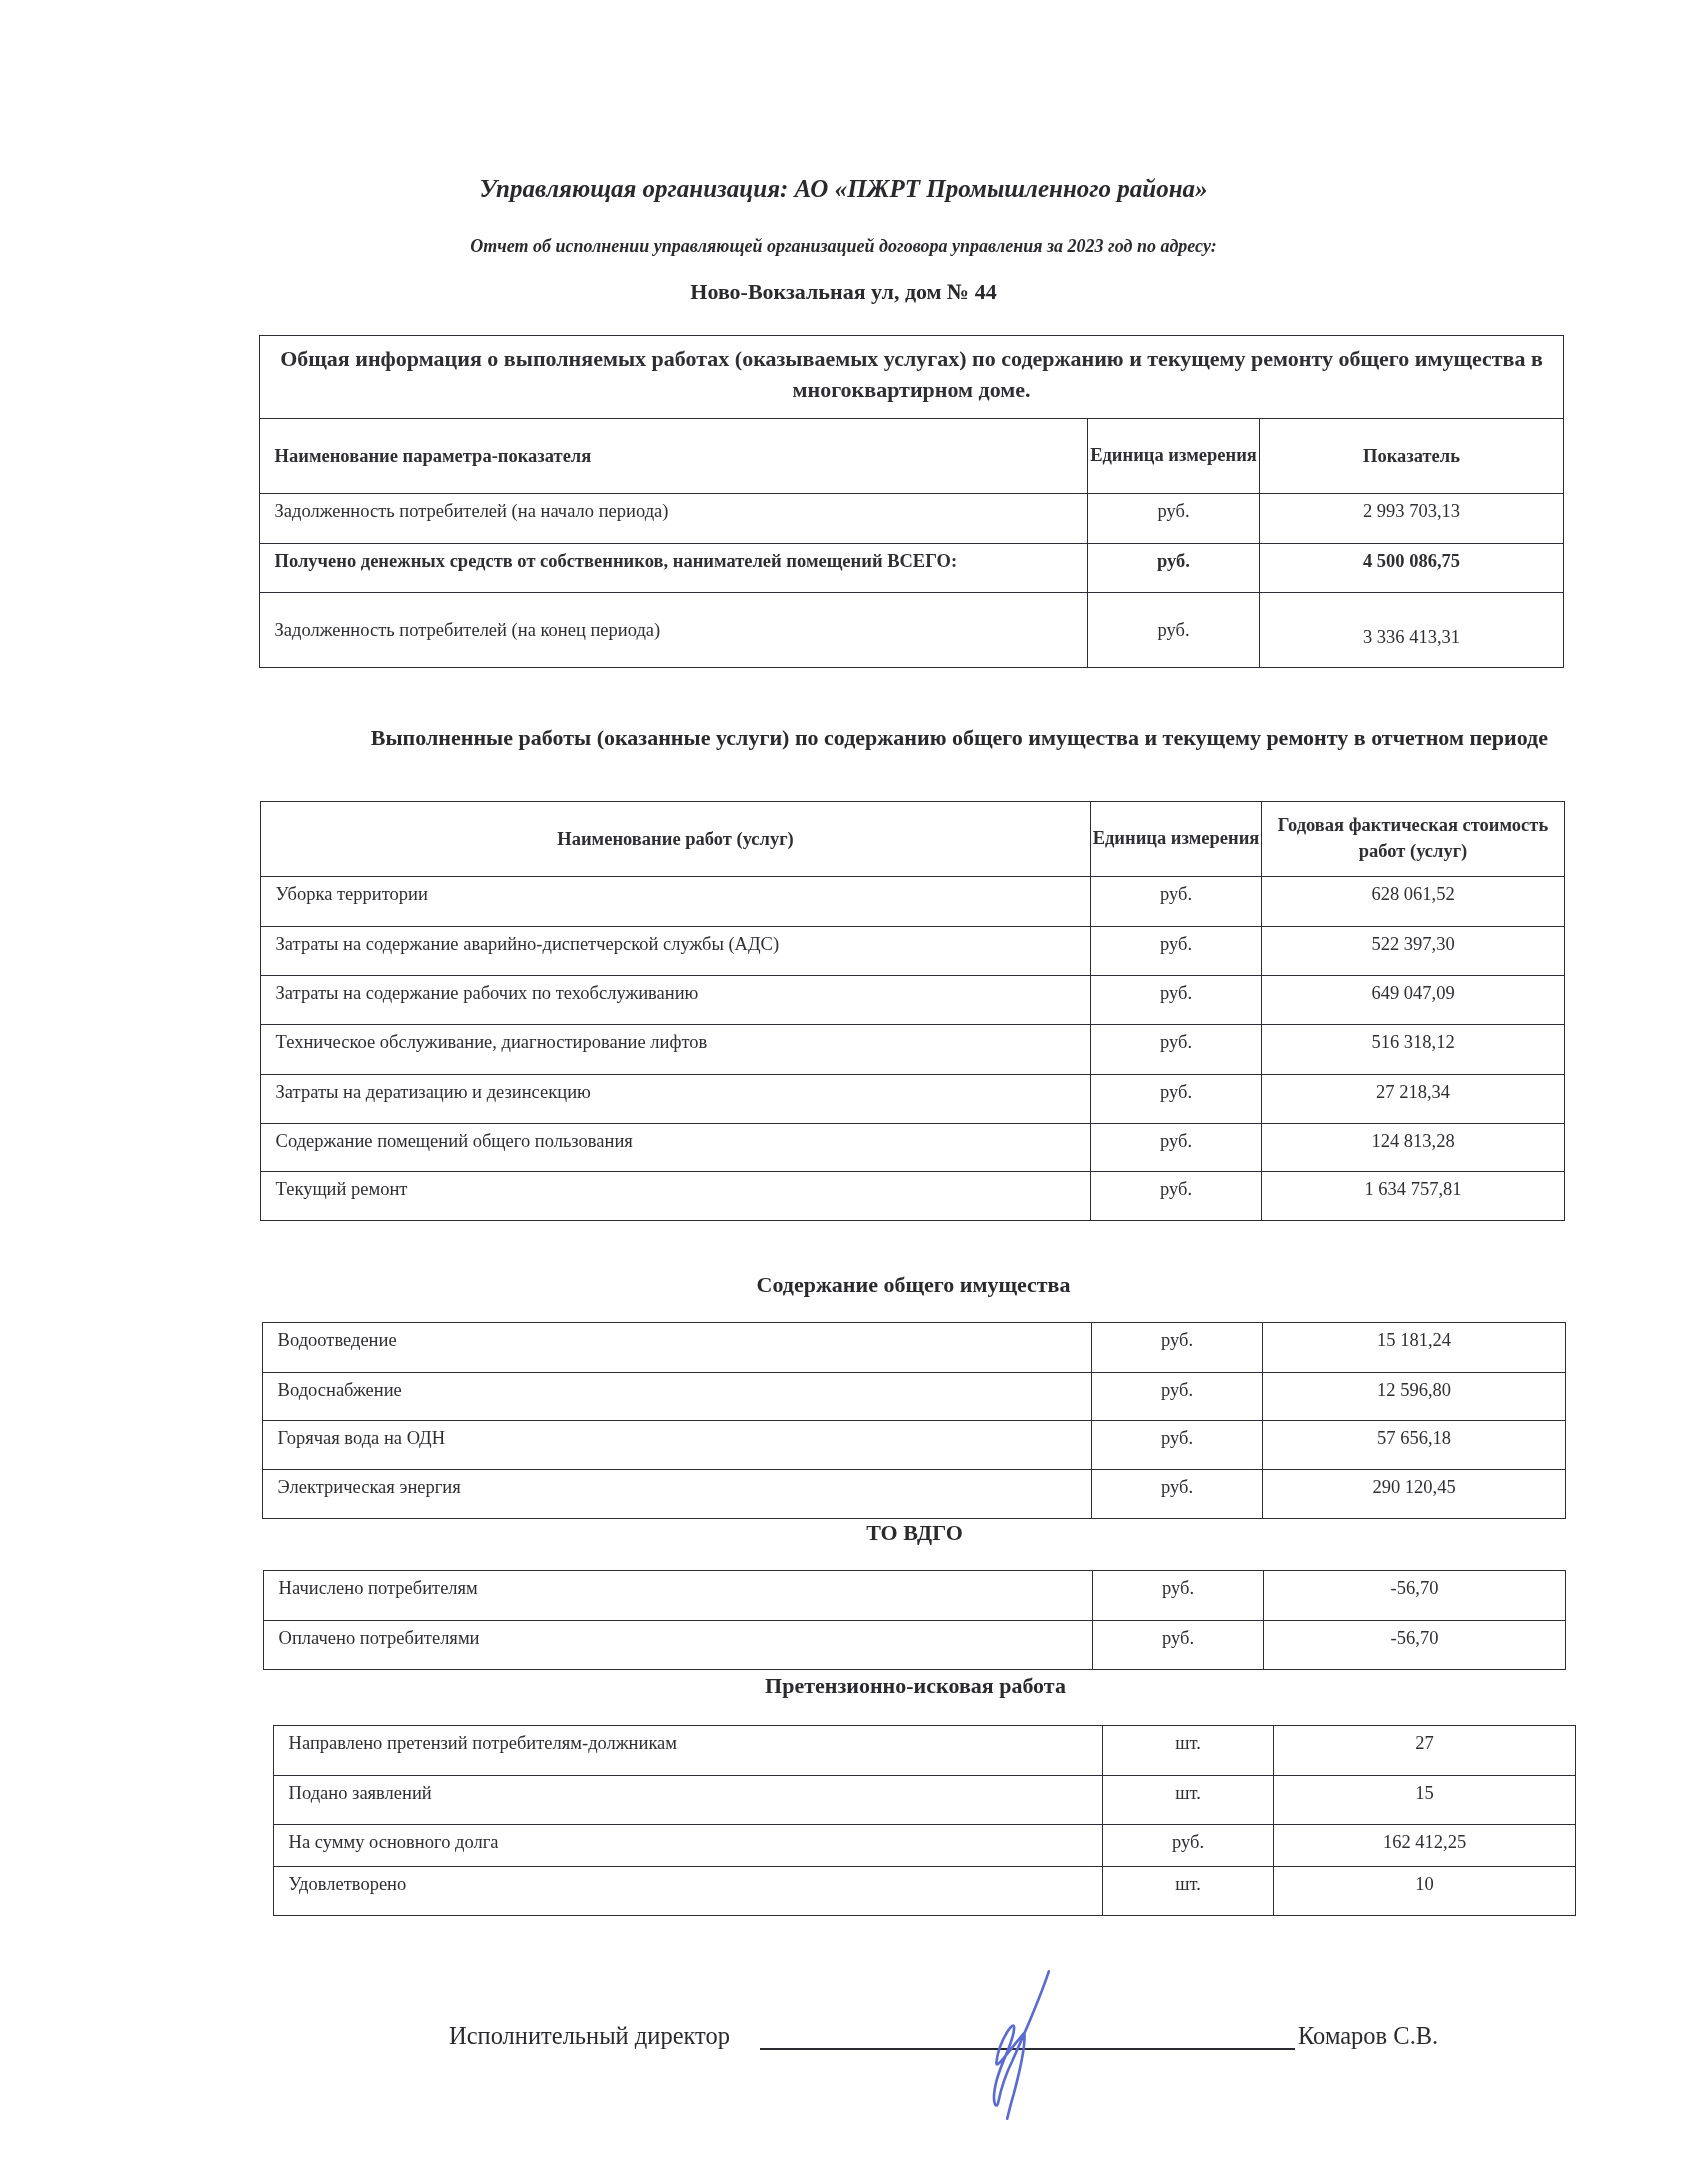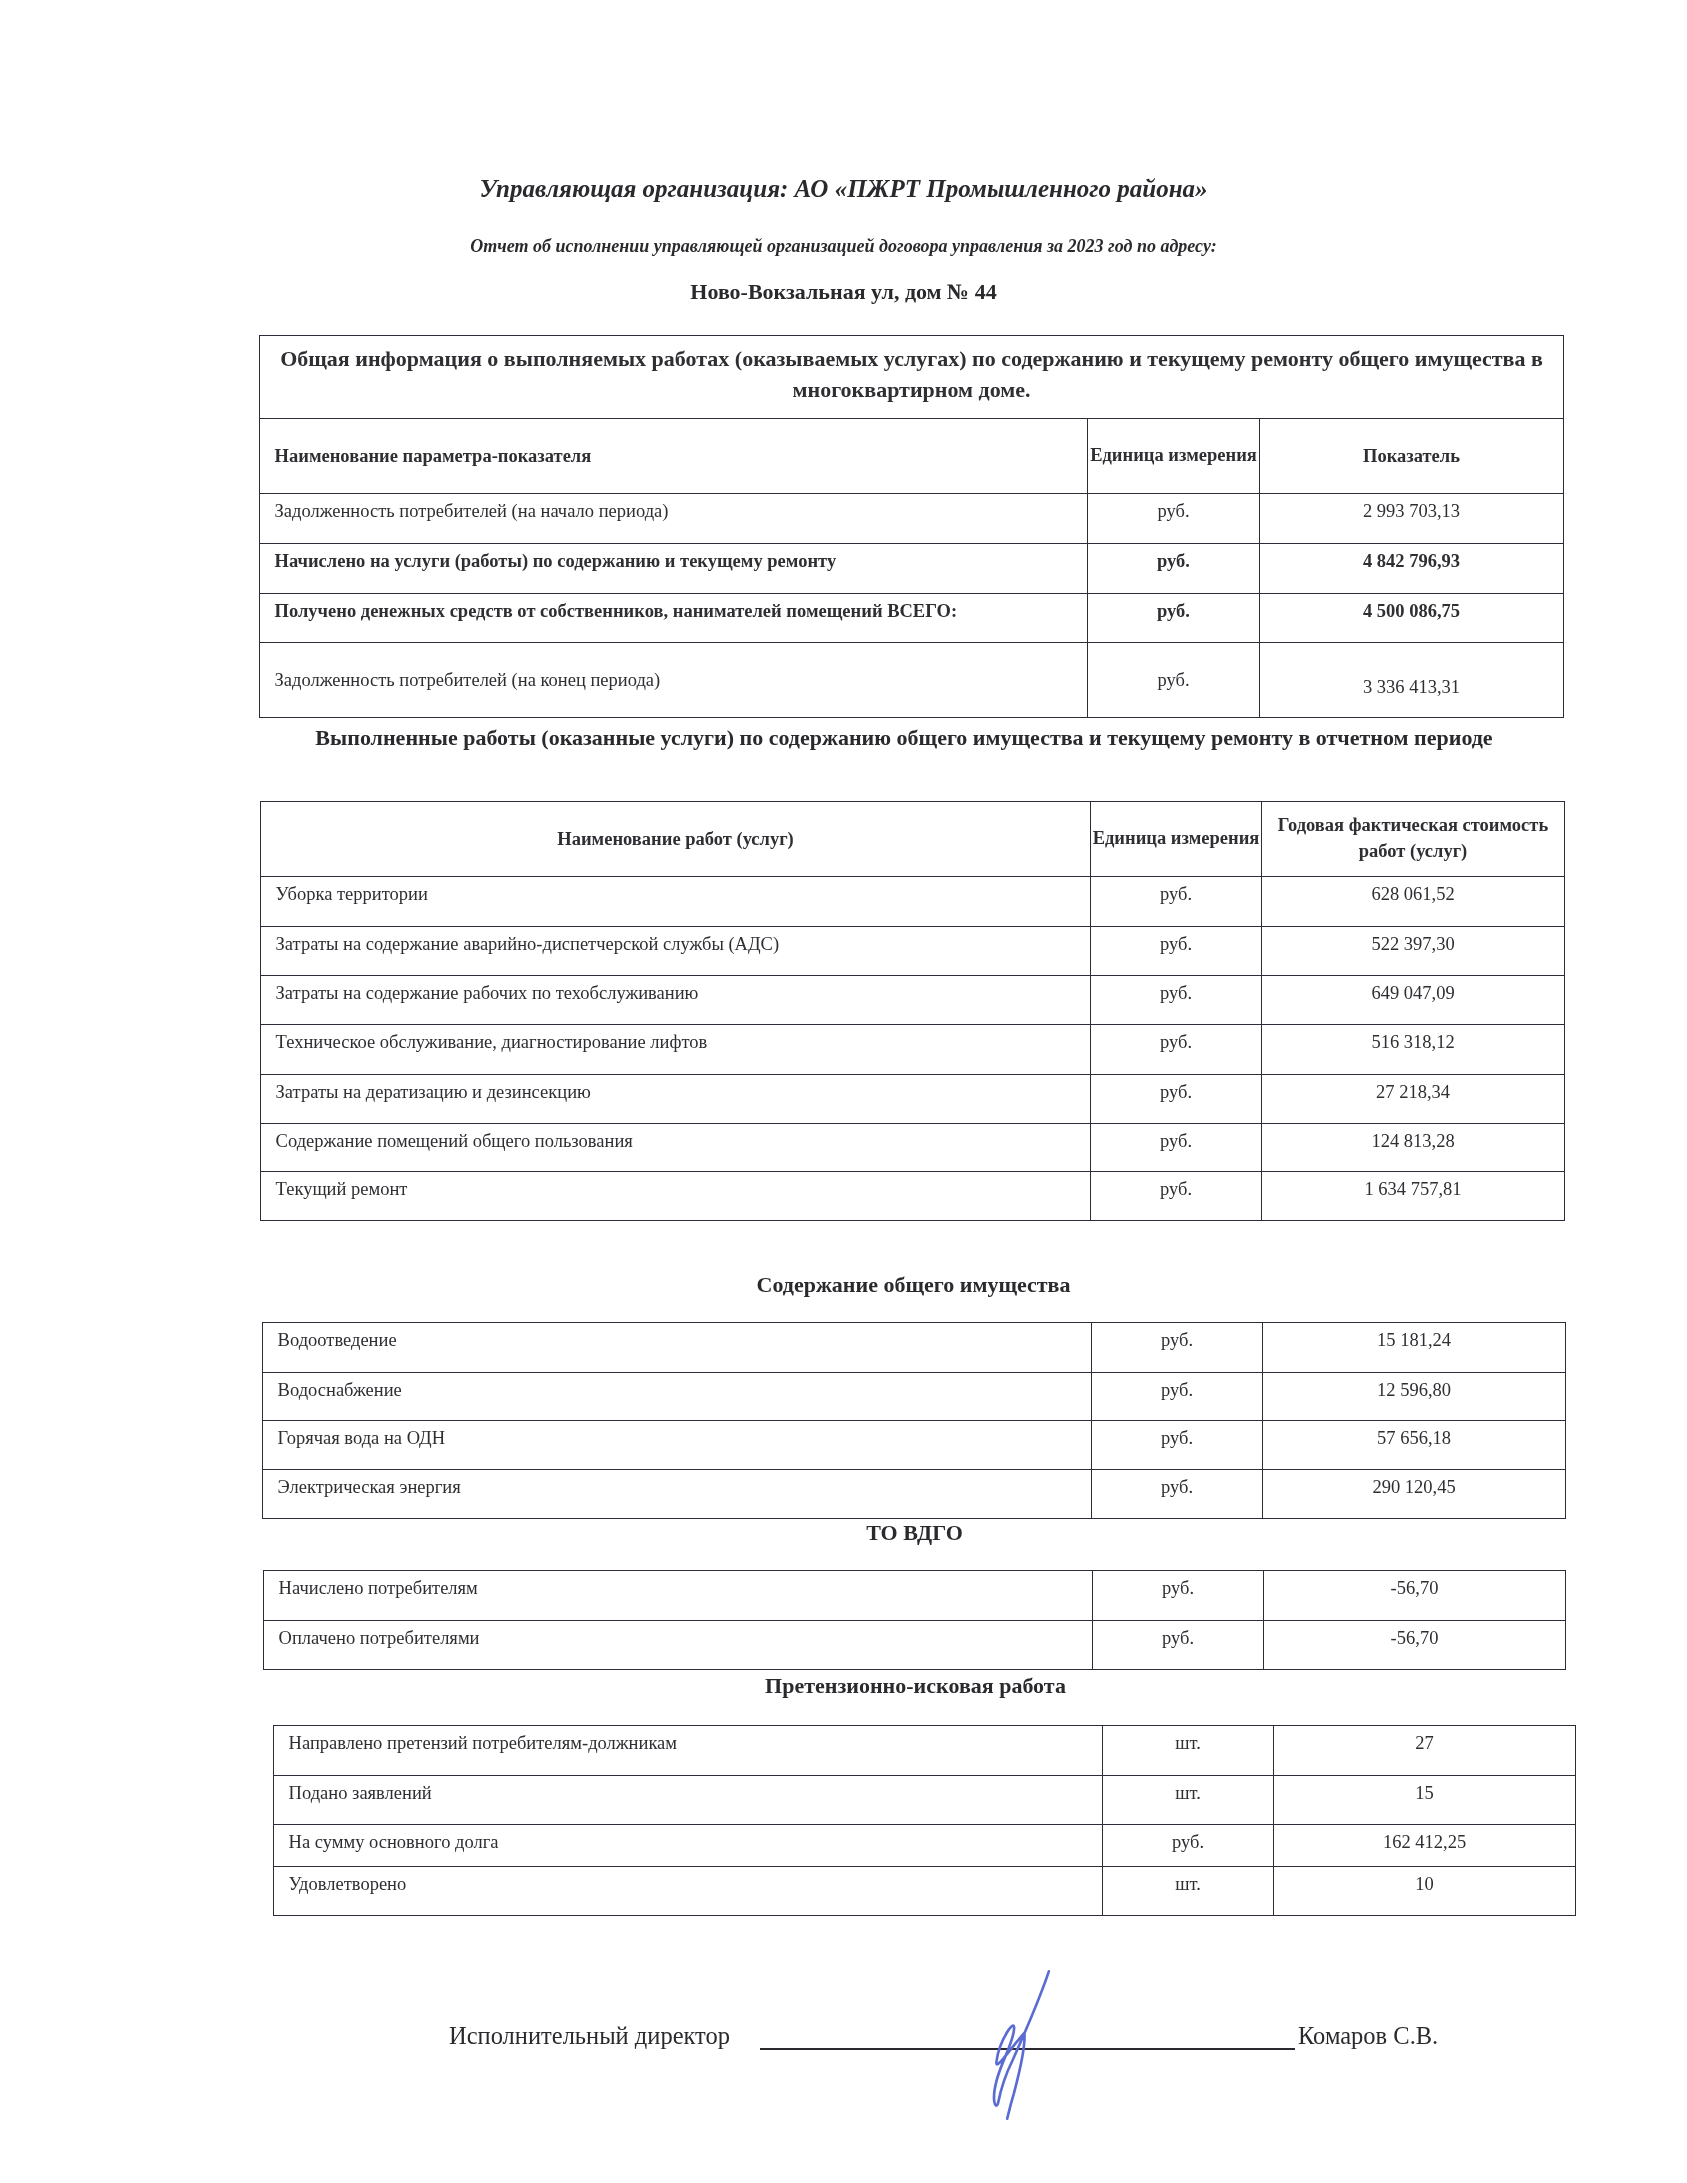--- a/index.html
+++ b/index.html
@@ -62,39 +62,34 @@
   <tr class="head" style="height:75px">
     <td class="name">Наименование параметра-показателя</td>
     <td class="unit wrap">Единица измерения</td>
     <td class="val">Показатель</td>
   </tr>
   <tr style="height:50px">
     <td>Задолженность потребителей (на начало периода)</td>
     <td class="unit">руб.</td>
     <td class="val">2 993 703,13</td>
   </tr>
-  <tr class="bold" style="height:50px">
-    <td>Начислено на услуги (работы) по содержанию и текущему ремонту</td>
-    <td class="unit">руб.</td>
-    <td class="val">4 842 796,93</td>
-  </tr>
   <tr class="bold" style="height:49px">
     <td>Получено денежных средств от собственников, нанимателей помещений ВСЕГО:</td>
     <td class="unit">руб.</td>
     <td class="val">4 500 086,75</td>
   </tr>
   <tr style="height:75px">
     <td style="vertical-align:middle;padding-top:0">Задолженность потребителей (на конец периода)</td>
     <td class="unit" style="vertical-align:middle;padding-top:0">руб.</td>
     <td class="val" style="vertical-align:middle;padding-top:15px">3 336 413,31</td>
   </tr>
 </tbody>
   </table>
 
-<div class="abs section-title" style="left:269px; width:1270px; top:722px; white-space:normal; line-height:1.45;">Выполненные работы (оказанные услуги) по содержанию общего имущества и текущему ремонту в отчетном периоде</div>
+<div class="abs section-title" style="left:278px; width:1270px; top:722px; white-space:normal; line-height:1.45;text-align:right;">Выполненные работы (оказанные услуги) по содержанию общего имущества и текущему ремонту в отчетном периоде</div>
 
 <table class="grid" style="left:260px; top:801px; width:1305px;">
   <colgroup>
       <col style="width:830px">
       <col style="width:171px">
       <col style="width:303px">
     </colgroup>
   <tbody>
       <tr class="head" style="height:75px">
     <td class="name centered">Наименование работ (услуг)</td>

